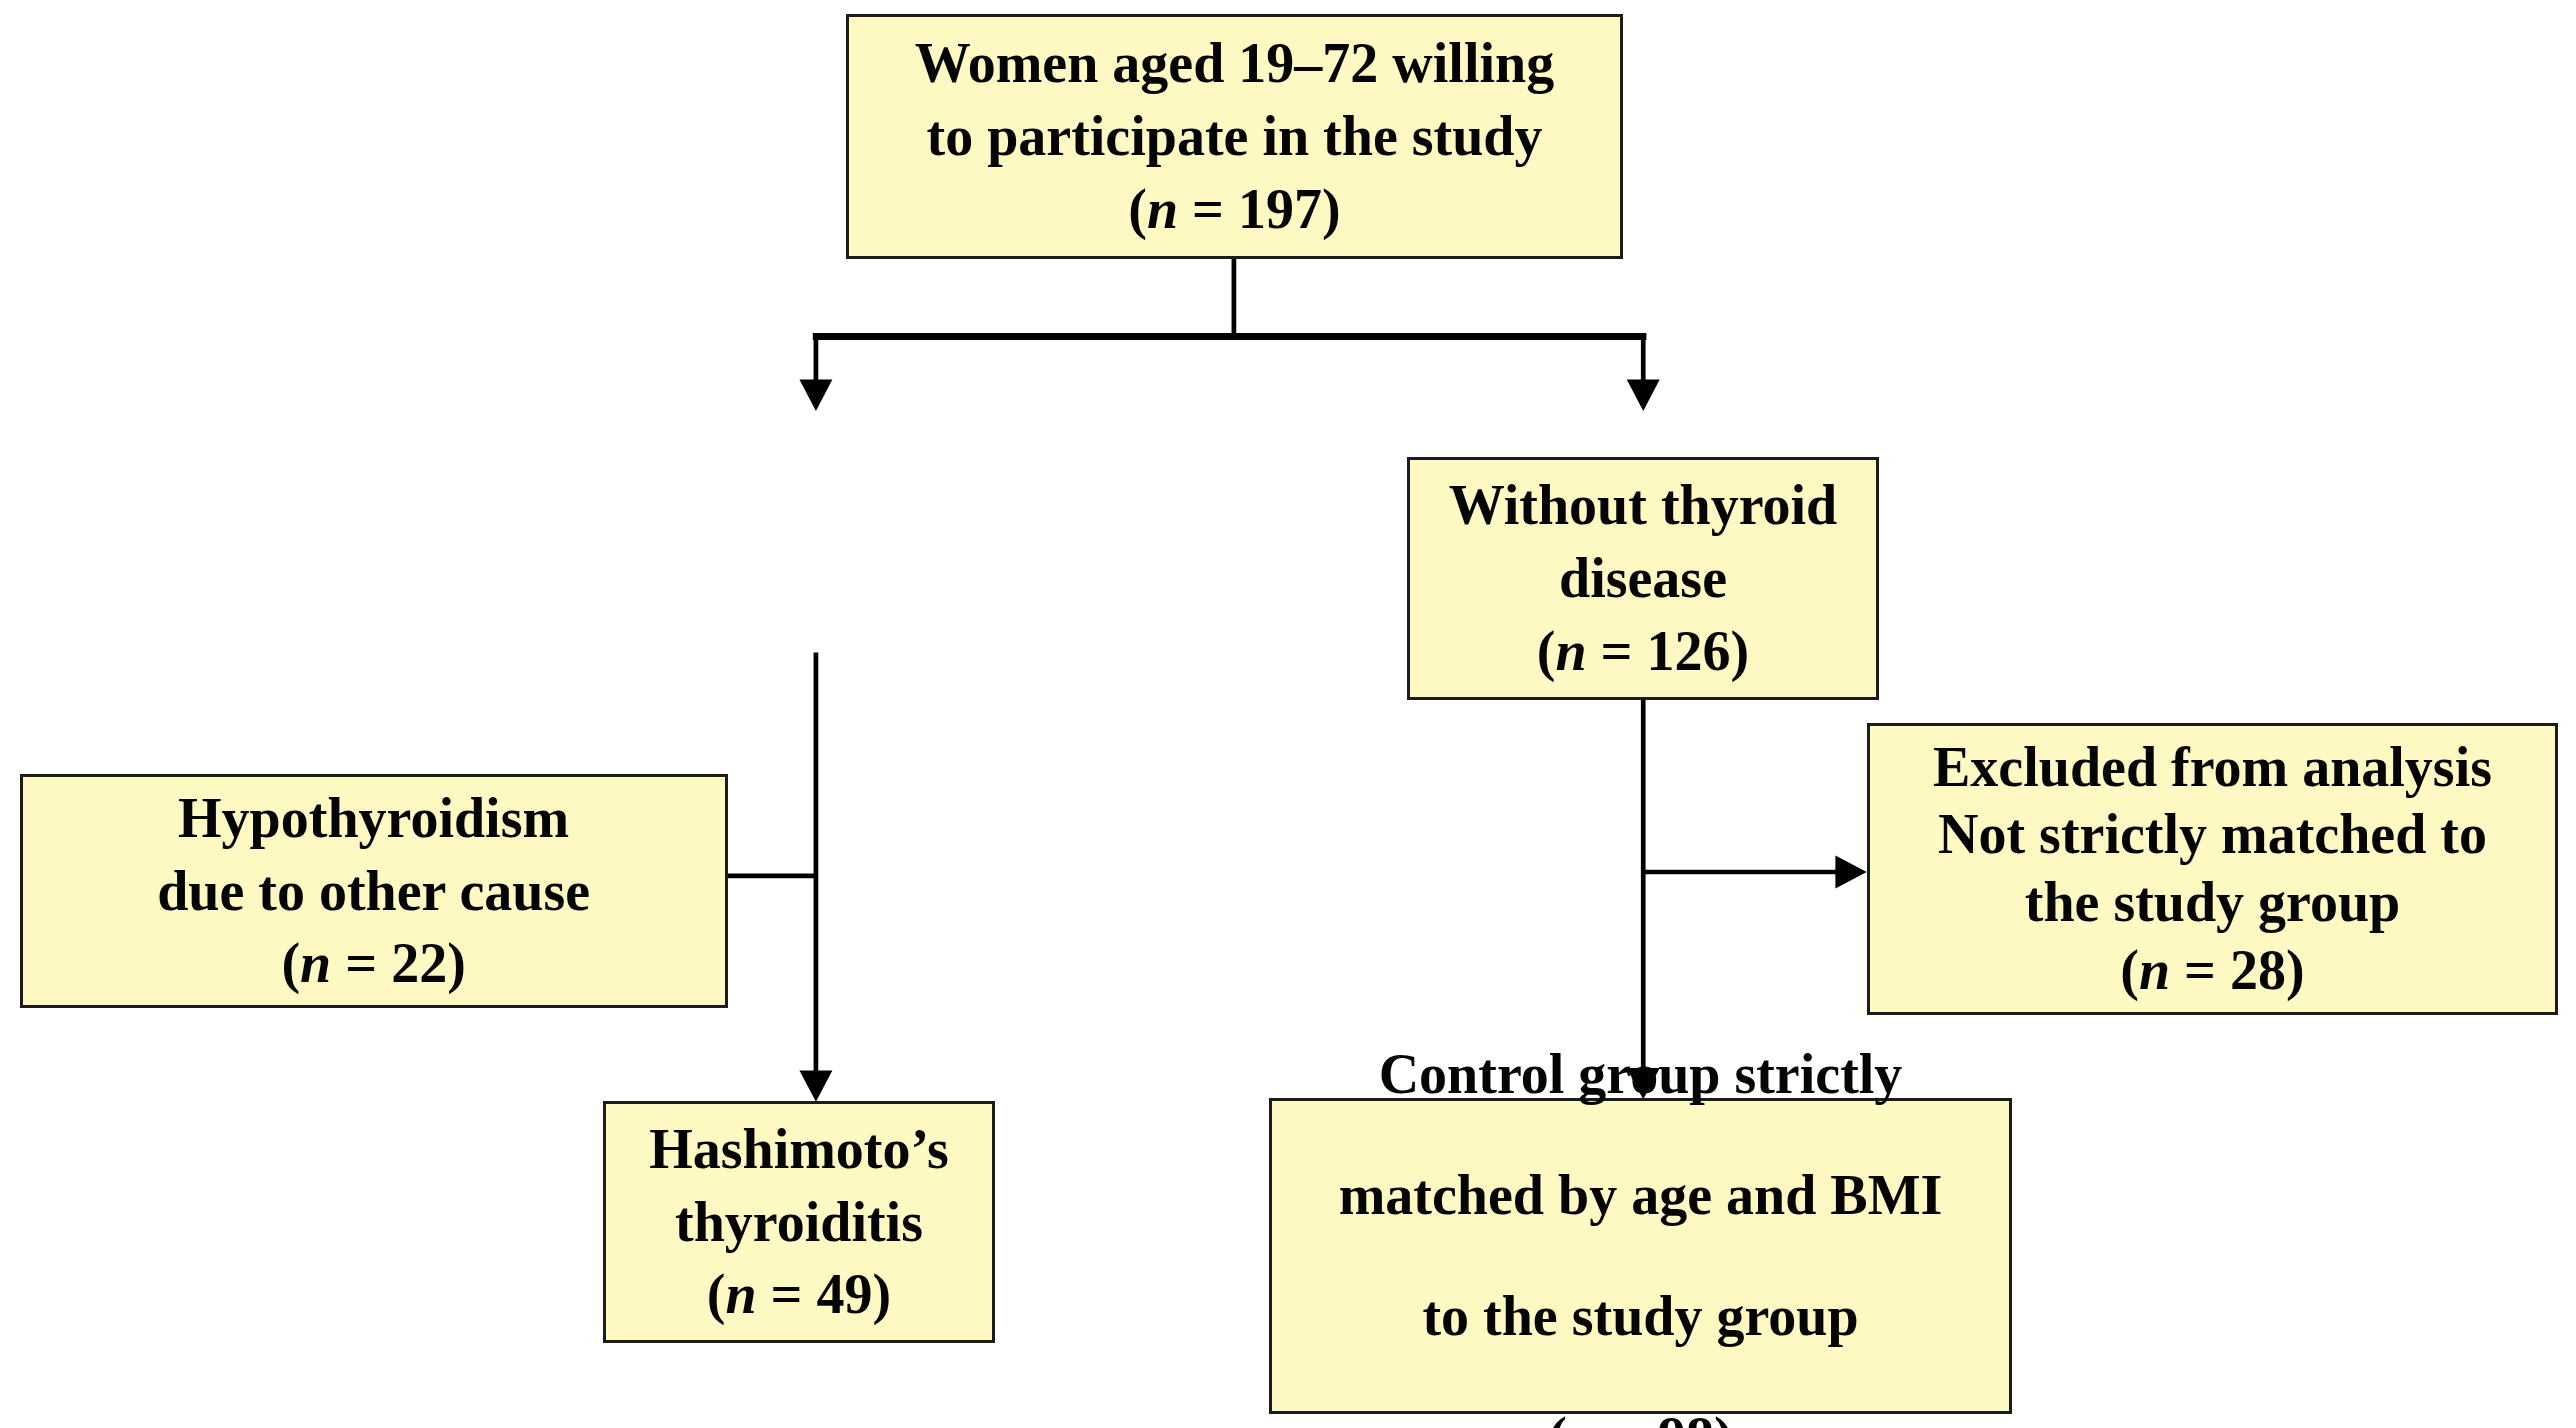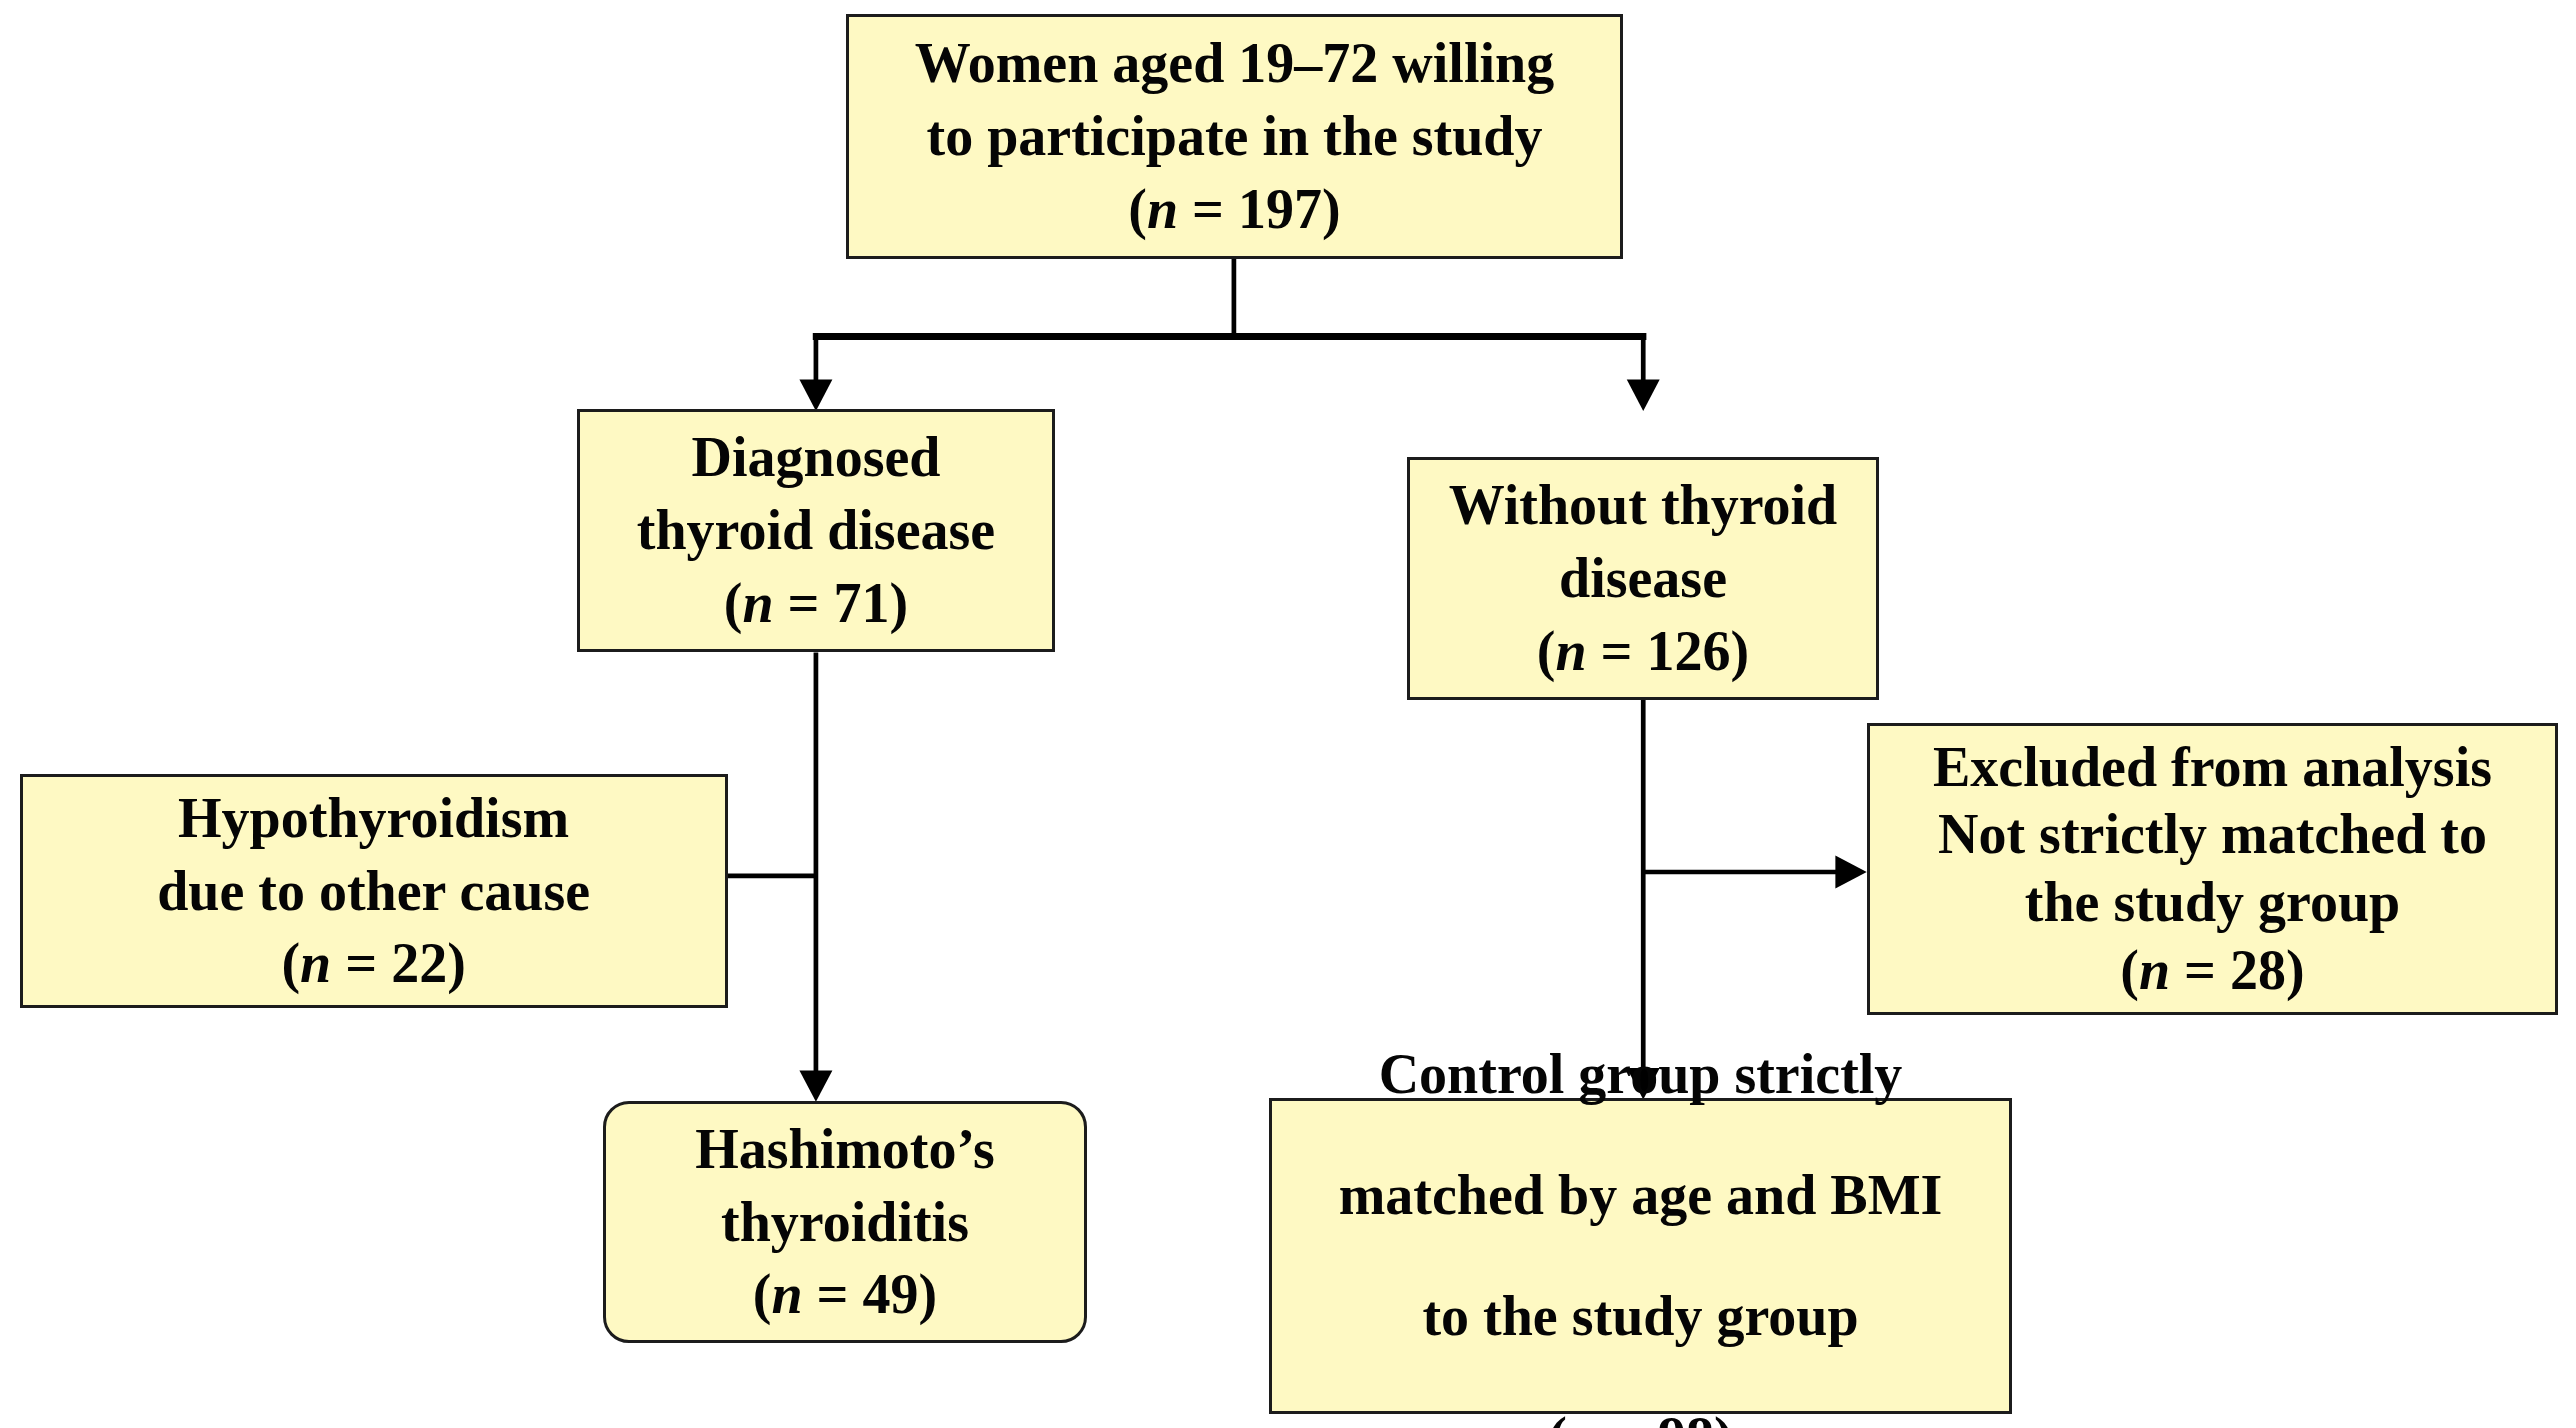--- a/index.html
+++ b/index.html
@@ -64,46 +64,41 @@
     <line class="wire" x1="2095" y1="1112" x2="2342" y2="1112"></line>
     <polygon class="head" points="2340,1091 2340,1133 2380,1112"></polygon>
   </svg>
 
   <div class="node" style="left:846px; top:14px; width:777px; height:245px;">
     <div>Women aged 19–72 willing</div>
     <div>to participate in the study</div>
     <div><span>(</span><span class="nvar">n</span><span> = </span><span>197</span><span>)</span></div>
   </div>
 
-  <div class="node" style="left:577px; top:409px; width:478px; height:243px;">
-    <div>Diagnosed</div>
-    <div>thyroid disease</div>
-    <div><span>(</span><span class="nvar">n</span><span> = </span><span>71</span><span>)</span></div>
-  </div>
 
   <div class="node" style="left:1407px; top:409px; width:472px; height:243px;margin-top:48px;">
     <div>Without thyroid</div>
     <div>disease</div>
     <div><span>(</span><span class="nvar">n</span><span> = </span><span>126</span><span>)</span></div>
   </div>
 
   <div class="node" style="left:19.6px; top:774px; width:708px; height:234px;">
     <div>Hypothyroidism</div>
     <div>due to other cause</div>
     <div><span>(</span><span class="nvar">n</span><span> = </span><span>22</span><span>)</span></div>
   </div>
 
   <div class="node tight" style="left:1867px; top:723px; width:691px; height:292px;">
     <div>Excluded from analysis</div>
     <div>Not strictly matched to</div>
     <div>the study group</div>
     <div><span>(</span><span class="nvar">n</span><span> = </span><span>28</span><span>)</span></div>
   </div>
 
-  <div class="node" style="left:603px; top:1101px; width:484px; height:242px;border-radius:26px;">
+  <div class="node" style="left:603px; top:1101px; width:392px; height:242px;">
     <div>Hashimoto’s</div>
     <div>thyroiditis</div>
     <div><span>(</span><span class="nvar">n</span><span> = </span><span>49</span><span>)</span></div>
   </div>
 
   <div class="node" style="left:1269px; top:1098px; width:743px; height:316px;gap:48px;">
     <div>Control group strictly</div>
     <div>matched by age and BMI</div>
     <div>to the study group</div>
     <div><span>(</span><span class="nvar">n</span><span> = </span><span>98</span><span>)</span></div>

